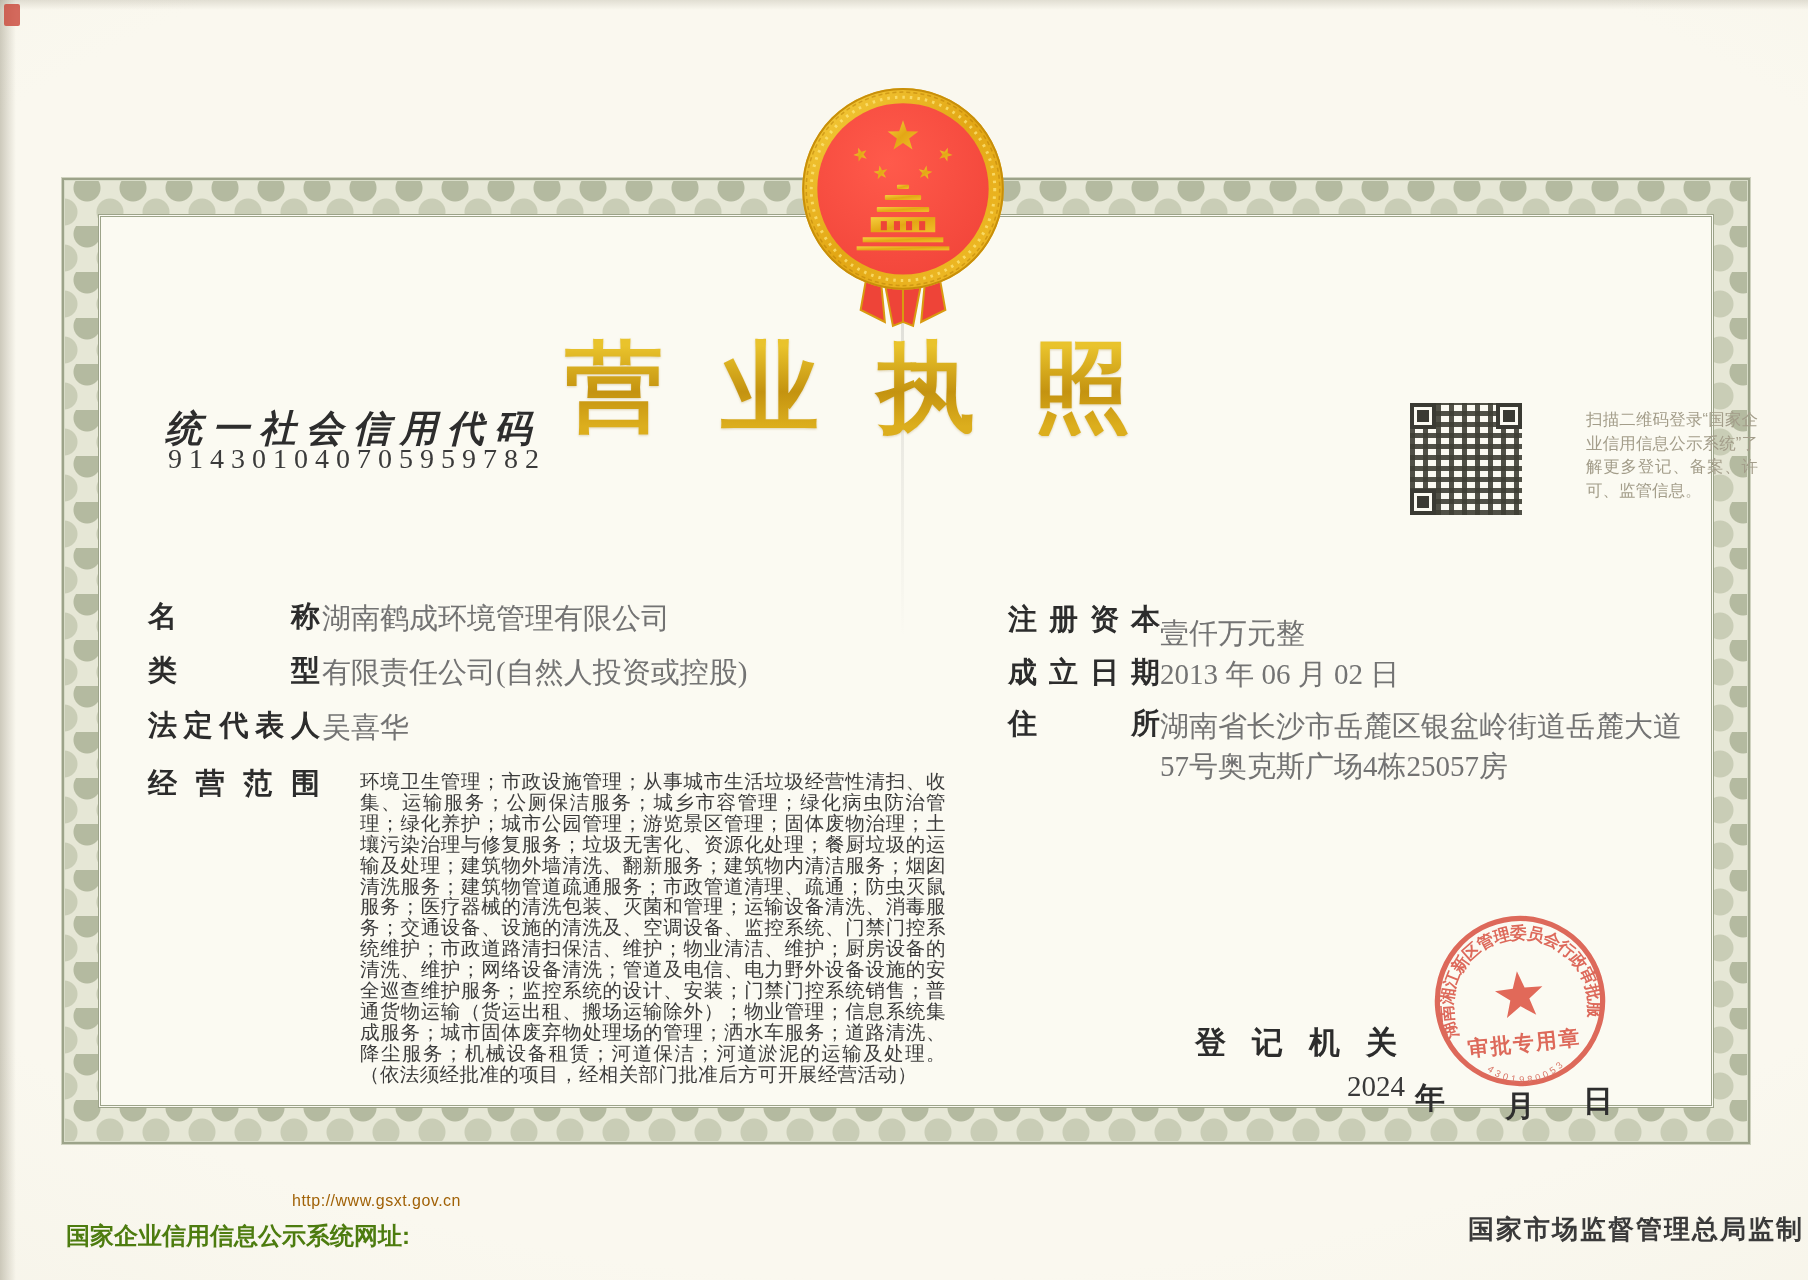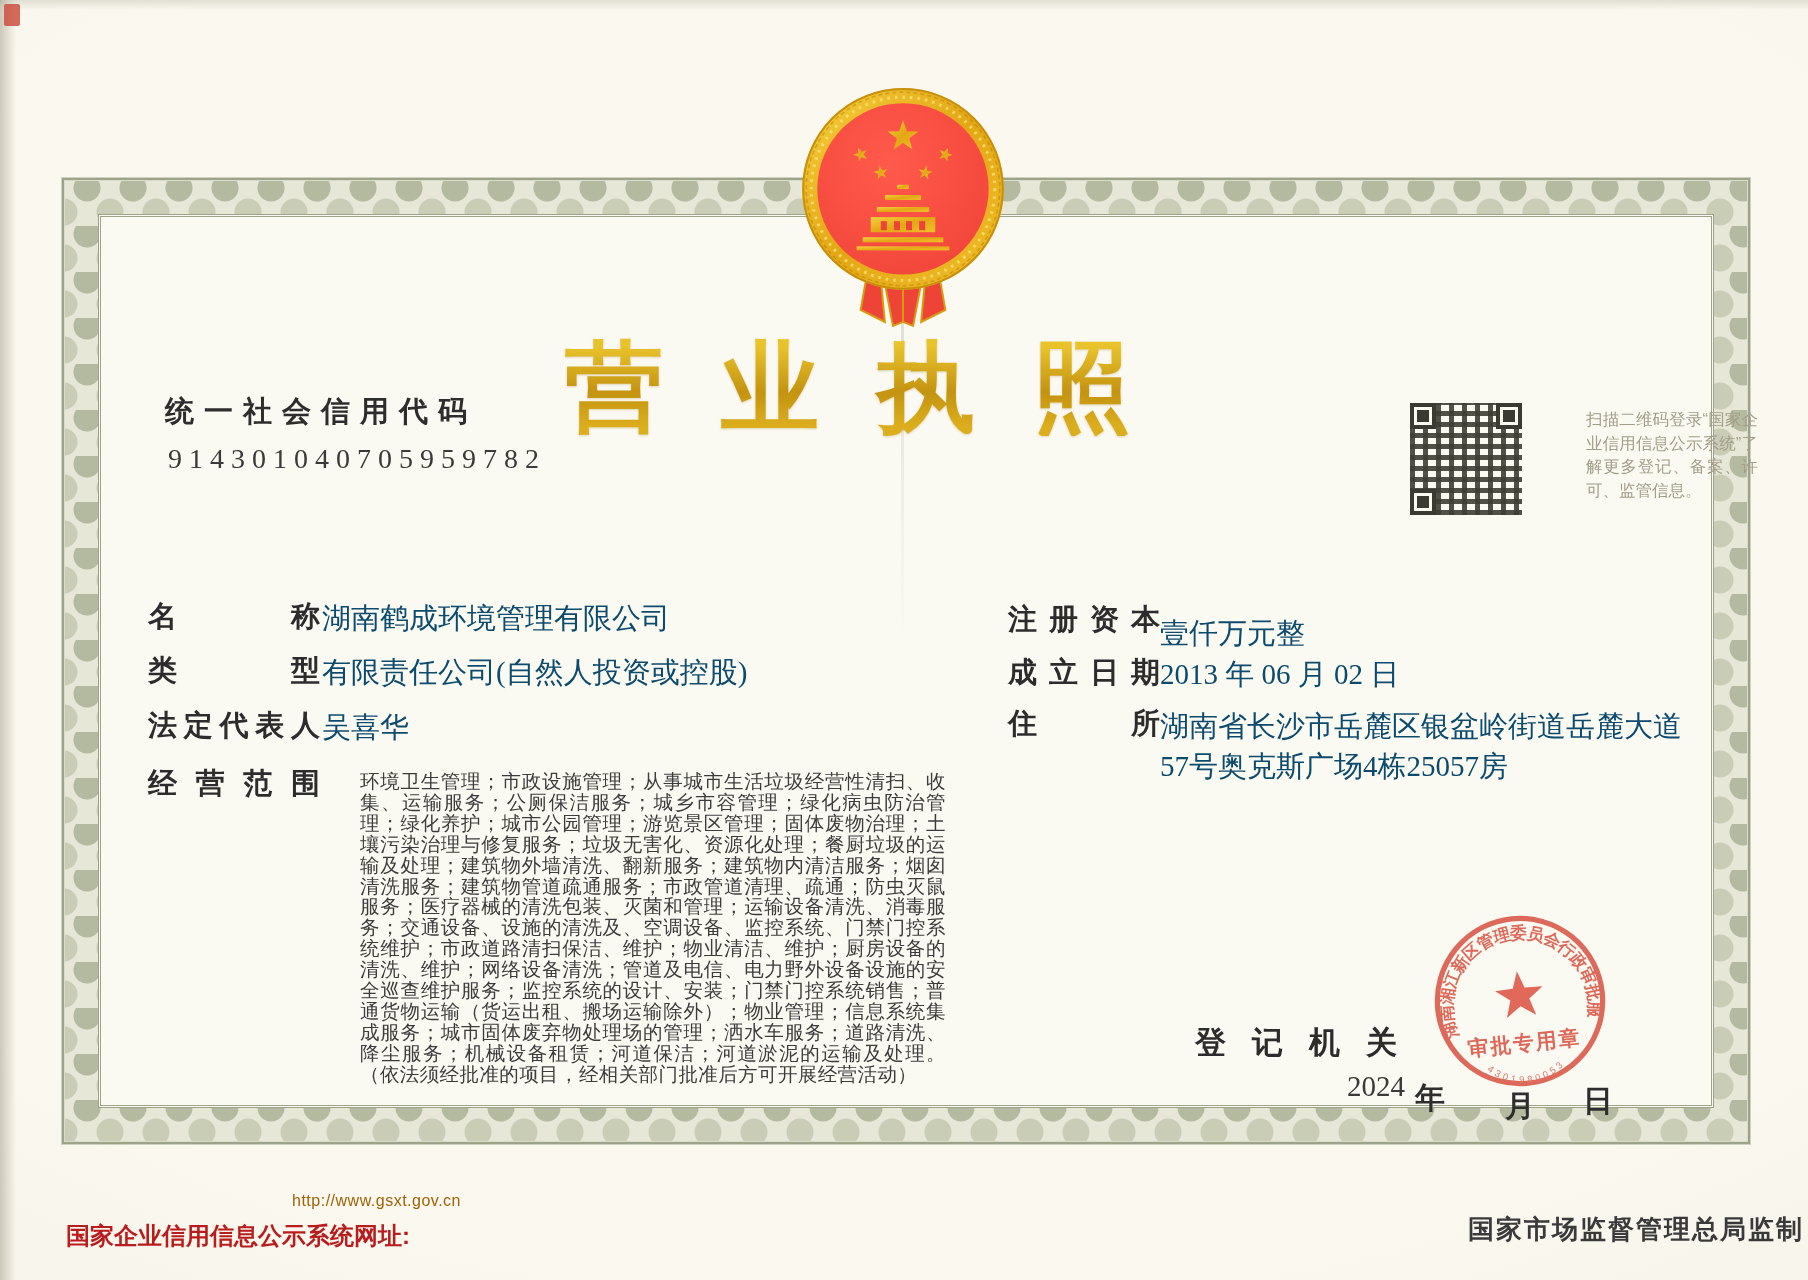--- a/index.html
+++ b/index.html
@@ -37,21 +37,21 @@
   .crease{
     left:901px;top:258px;width:3px;height:380px;
     background:linear-gradient(180deg, rgba(90,90,90,.20), rgba(90,90,90,0));
   }
   .corner-mark{
     left:4px;top:4px;width:16px;height:22px;background:#c94537;opacity:.8;
     border-radius:2px;
   }
 
   
-  .credit-label{left:165px;top:392px;font-size:29px;font-weight:700;letter-spacing:10px;color:#2d2d2d;}
+  .credit-label{left:165px;top:404px;font-size:37px;font-weight:700;letter-spacing:10px;color:#2d2d2d;font-style:italic;}
   .credit-code{left:168px;top:443px;font-size:28px;letter-spacing:7px;color:#3a3a3a;
     font-family:"Liberation Serif", serif;text-align:right;}
   .title{
     left:565px;top:338px;font-size:98px;font-weight:700;letter-spacing:58px;line-height:1;
     background:linear-gradient(180deg,#e9c32c 8%, #c49310 55%, #dcae1d 90%);
     -webkit-background-clip:text;background-clip:text;color:transparent;
     text-shadow:0 0 0 rgba(0,0,0,0);
     filter:drop-shadow(0 1px 1px rgba(140,100,0,.25));
     white-space:nowrap;
   }
@@ -70,21 +70,21 @@
     left:1538px;top:408px;width:172px;font-size:16.5px;line-height:23.5px;
     color:#a39d8a;text-align:justify;margin-left:48px;
   }
 
   
   .flabel{
     font-size:29px;font-weight:600;color:#2c2c2c;line-height:1.1;
     display:inline-flex;justify-content:space-between;
   }
   .fvalue{
-    font-size:29px;color:#0c4a6e;line-height:1.2;
+    font-size:29px;color:#737373;line-height:1.2;
     font-family:"Liberation Serif", serif;
   }
   .w-left{width:172px;} .w-right{width:152px;}
   .scope-text{
     left:360px;top:772px;width:586px;
     font-size:19.5px;line-height:20.9px;letter-spacing:.4px;
     color:#3c3c3c;text-align:justify;font-family:"Liberation Serif", serif;
   }
   .addr{width:540px;line-height:40px;}
 
@@ -96,21 +96,21 @@
   .d-year{left:1415px;top:1078px;}
   .d-month{left:1505px;top:1086px;}
   .d-day{left:1583px;top:1081px;}
 
   
   .seal{left:1425px;top:906px;width:190px;height:190px;transform:rotate(-6deg);
     opacity:.88;mix-blend-mode:multiply;}
 
   
   .site-url{left:292px;top:1192px;font-size:16px;color:#a16207;letter-spacing:.5px;}
-  .site-label{left:66px;top:1220px;font-size:24px;font-weight:600;color:#b91c1c;}
+  .site-label{left:66px;top:1220px;font-size:24px;font-weight:600;color:#4d7c0f;}
   .issuer{left:1468px;top:1212px;font-size:26px;font-weight:600;color:#3a3a3a;letter-spacing:2px;}
 </style>
 </head>
 <body>
 
 <div class="abs frame-band">
   <div class="frame-inner"></div>
 </div>
 
 <div class="abs corner-mark"></div>

